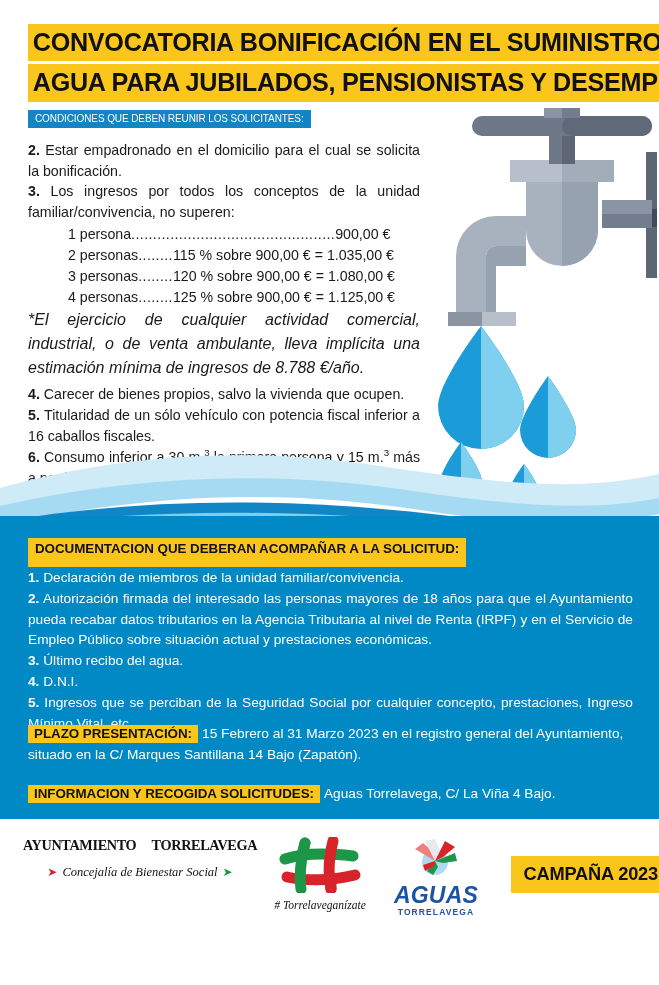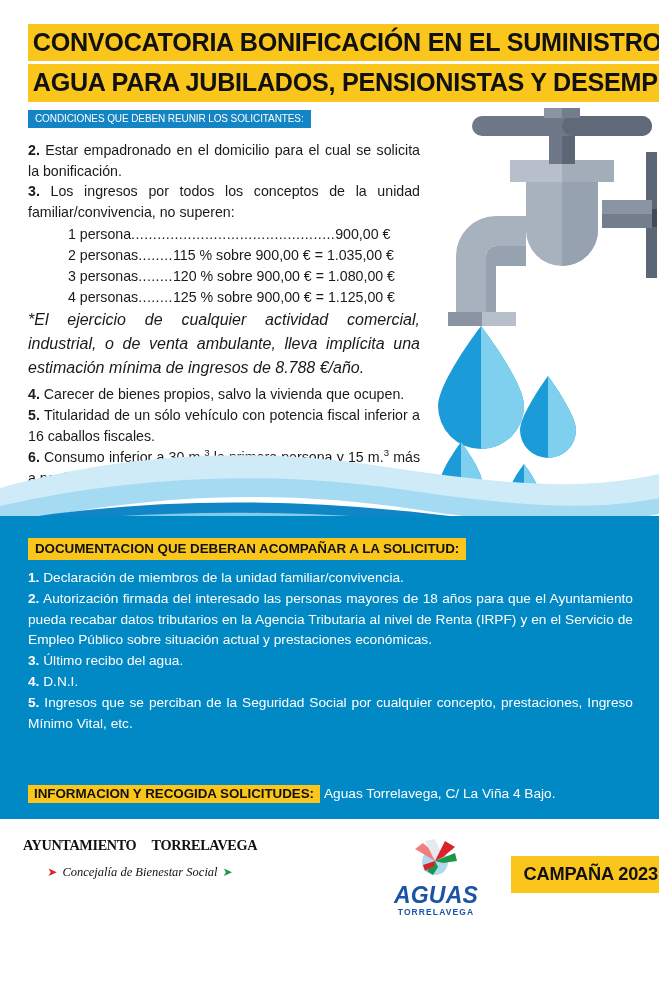--- a/index.html
+++ b/index.html
@@ -120,21 +120,21 @@
   }
   .doc-head {
     position: absolute;
     left: 28px;
     top: 22px;
     background: #FBC61B;
     color: #111111;
     font-size: 13.4px;
     font-weight: bold;
     letter-spacing: -0.05px;
-    padding: 3px 7px 4px 7px;
+    padding: 3px 7px 11px 7px;
     white-space: nowrap;
   }
   .doc-body {
     position: absolute;
     left: 28px;
     top: 52px;
     width: 605px;
     color: #ffffff;
     font-size: 13.7px;
     line-height: 1.52;
@@ -403,20 +403,23 @@
       <p class="nonjust">
         <b>4.</b>
         <span>D.N.I.</span>
       </p>
       <p>
         <b>5.</b>
         <span>Ingresos que se perciban de la Seguridad Social por cualquier concepto, prestaciones, Ingreso Mínimo Vital, etc.</span>
       </p>
     </div>
 
+    <div class="info-block plazo">
+      <span class="hl">PLAZO PRESENTACIÓN:</span><span class="info-text">15 Febrero al 31 Marzo 2023 en el registro general del Ayuntamiento, situado en la C/ Marques Santillana 14 Bajo (Zapatón).</span>
+    </div>
 
     <div class="info-block recogida">
       <span class="hl">INFORMACION Y RECOGIDA SOLICITUDES:</span><span class="info-text">Aguas Torrelavega, C/ La Viña 4 Bajo.</span>
     </div>
   </div>
 
   <div class="footer">
 
     <div class="logo-ayto">
       <div class="ayto-row">
@@ -433,20 +436,31 @@
         </svg>
         <span class="ayto-word">TORRELAVEGA</span>
       </div>
       <div class="ayto-sub">
         <span class="arrow-red">➤</span>
         <span>Concejalía de Bienestar Social</span>
         <span class="arrow-green">➤</span>
       </div>
     </div>
 
+    <div class="logo-torre">
+      <svg width="90" height="56" viewBox="0 0 90 56">
+        <path d="M10 22 C 28 16, 52 16, 78 19" stroke="#1E9648" stroke-width="11" stroke-linecap="round" fill="none"></path>
+        <path d="M12 40 C 30 44, 56 44, 80 38" stroke="#D8232A" stroke-width="11" stroke-linecap="round" fill="none"></path>
+        <path d="M30 6 C 26 22, 24 38, 26 52" stroke="#1E9648" stroke-width="11" stroke-linecap="round" fill="none"></path>
+        <path d="M58 4 C 54 20, 53 38, 56 52" stroke="#D8232A" stroke-width="11" stroke-linecap="round" fill="none"></path>
+        <path d="M30 6 C 28 14, 27 18, 26.5 21" stroke="#1E9648" stroke-width="11" stroke-linecap="round" fill="none"></path>
+        <path d="M56 40 C 56 45, 56 49, 56 52" stroke="#D8232A" stroke-width="11" stroke-linecap="round" fill="none"></path>
+      </svg>
+      <div class="torre-tag"># Torrelaveganízate</div>
+    </div>
 
     <div class="logo-aguas">
       <svg width="62" height="42" viewBox="0 0 62 42">
         <circle cx="30" cy="25" r="13" fill="#AFD9F0"></circle>
         <path d="M30 24 L10 12 L18 6 L32 18 z" fill="#F08080"></path>
         <path d="M30 24 L20 4 L30 2 L36 16 z" fill="#E8E8F0"></path>
         <path d="M30 24 L40 4 L50 10 L38 20 z" fill="#D8232A"></path>
         <path d="M30 24 L50 16 L52 24 L38 26 z" fill="#1E9648"></path>
         <path d="M30 24 L22 34 L28 38 L33 30 z" fill="#1E9648"></path>
         <path d="M30 24 L18 28 L20 34 L29 29 z" fill="#D8232A"></path>

